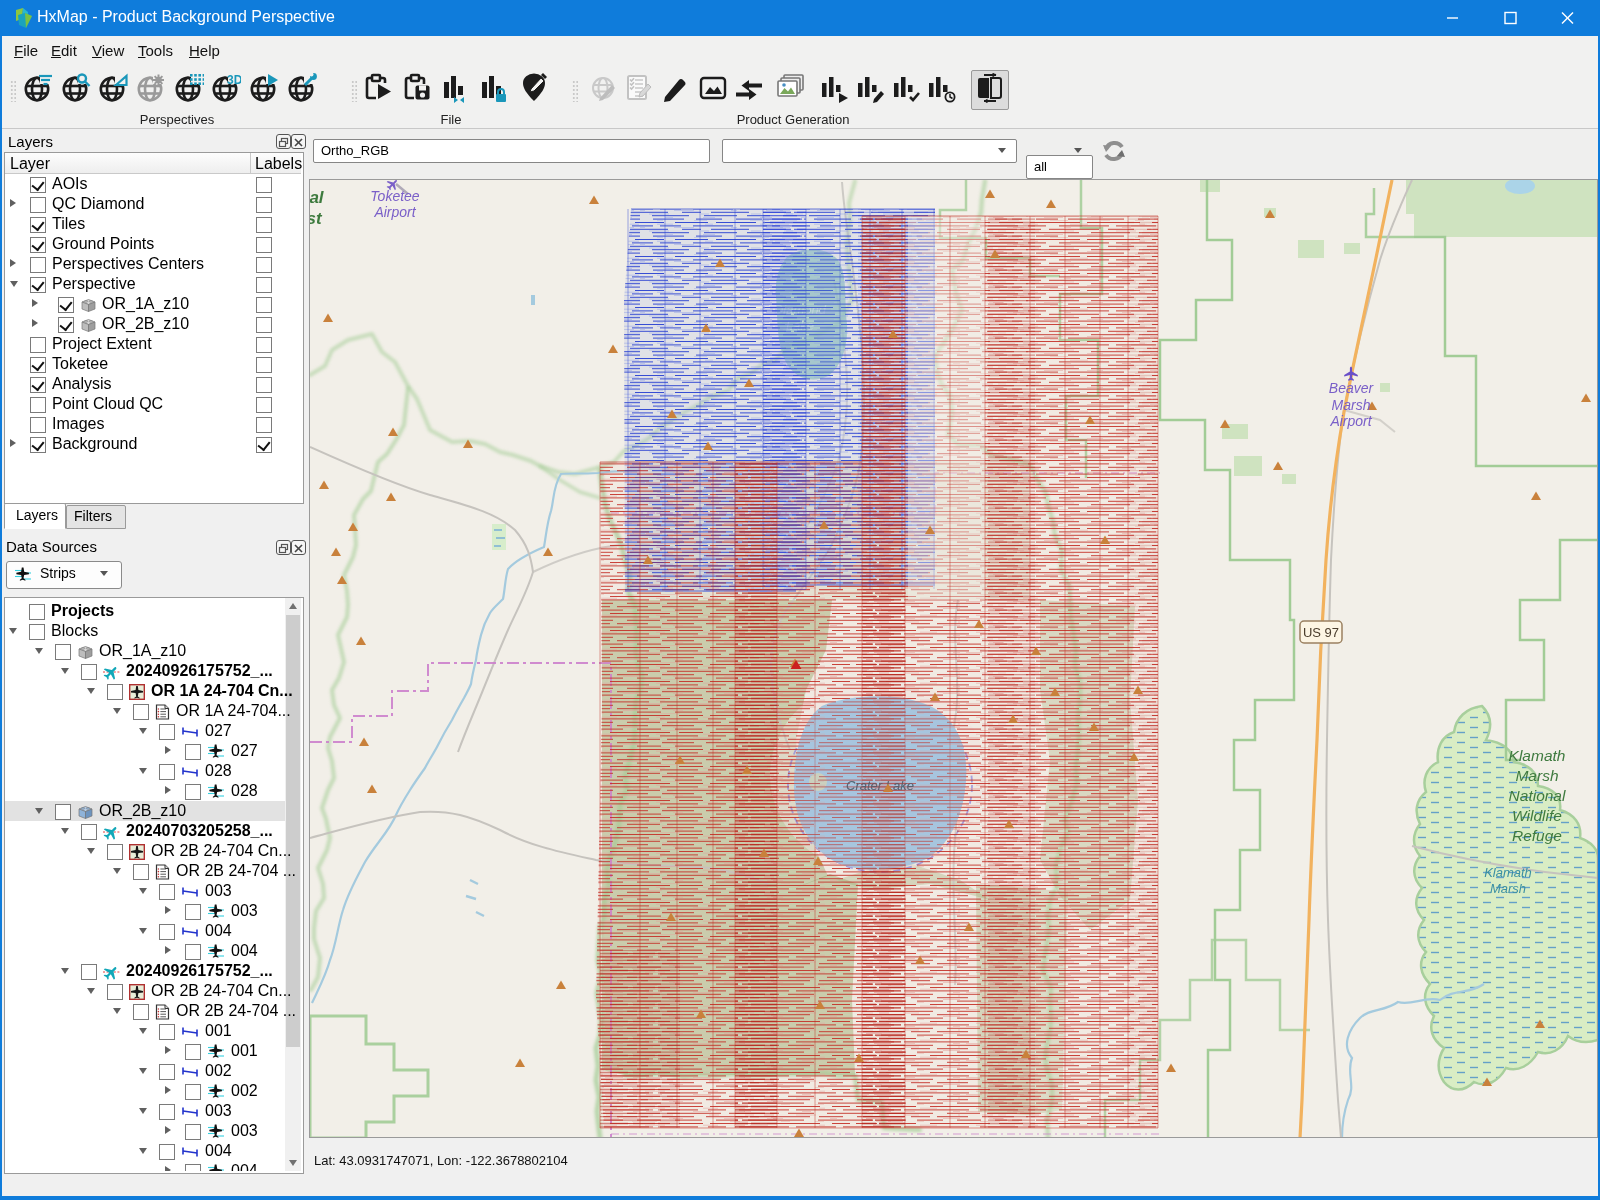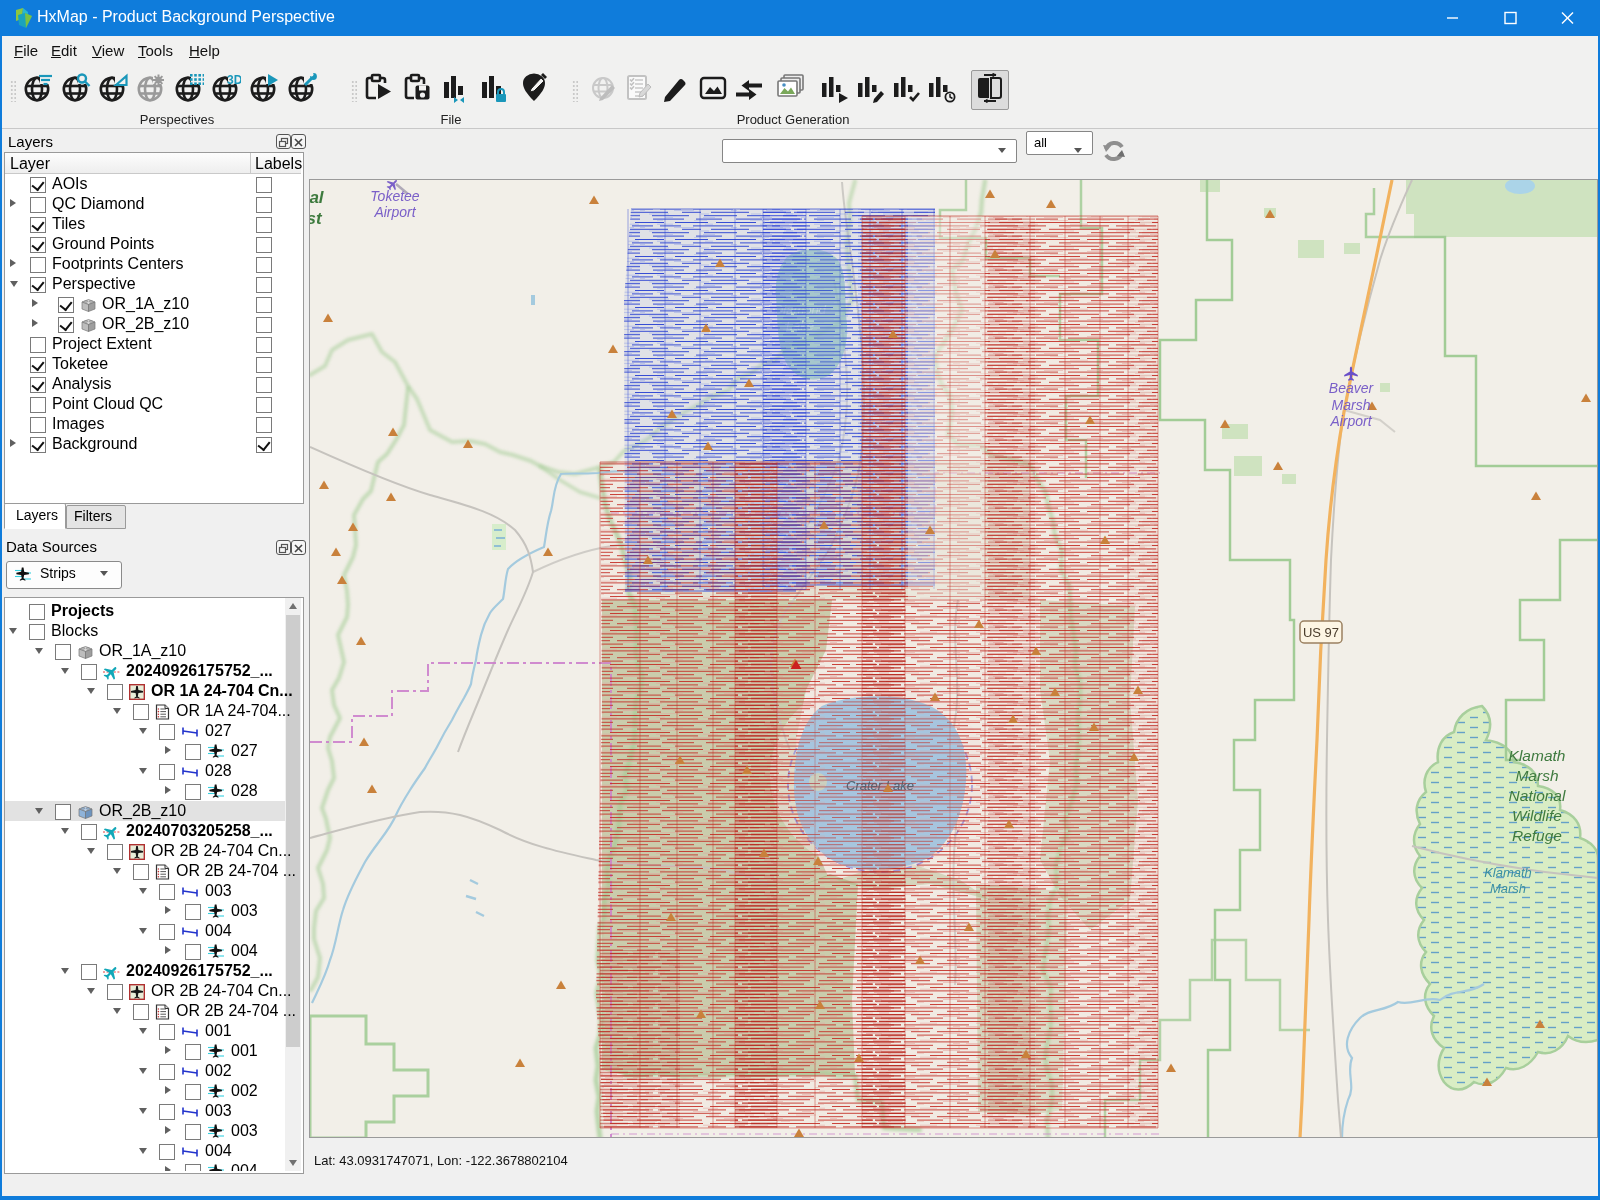--- a/index.html
+++ b/index.html
@@ -303,23 +303,26 @@
       <g transform="translate(2,2)">
         <path d="M3 3 h9 v20 h-9 a2 2 0 0 1 -2 -2 v-16 a2 2 0 0 1 2 -2 z" fill="#1c1c1c"></path>
         <path d="M14 3 h8 a2 2 0 0 1 2 2 v16 a2 2 0 0 1 -2 2 h-8 z" fill="none" stroke="#1c1c1c" stroke-width="2"></path>
         <path d="M7 0 h12 l-3 -0.5 M7 26 h12" stroke="#1c1c1c" stroke-width="2" fill="none"></path>
         <path d="M19 0 l-3.5 -2.5 v5 z M7 26 l3.5 -2.5 v5 z" fill="#1c1c1c"></path>
       </g>
     </svg>
 <div class="tlabel" style="left:791px">Product Generation</div>
 </div>
 <div id="toolbar2" class="abs">
+<div class="field" style="left:311px;top:10px;width:395px;">
+      <span style="position:absolute;left:7px;top:3px">Ortho_RGB</span>
+    </div>
 <div class="field" style="left:720px;top:10px;width:293px;"></div>
 <div class="combo-arrow" style="left:996px;top:19px"></div>
-<div class="field" style="left:1024px;top:2px;width:65px;text-align:center;">
+<div class="field" style="left:1024px;top:26px;width:65px;text-align:center;">
       <span style="position:absolute;left:7px;top:3px">all</span>
     </div>
 <div class="combo-arrow" style="left:1072px;top:19px"></div>
 <svg class="abs" style="left:1098px;top:8px" width="28" height="28" viewBox="0 0 28 28">
       <g fill="none" stroke="#8f8f8f" stroke-width="4">
         <path d="M22 10 a9 9 0 0 0 -16 2"></path>
         <path d="M6 18 a9 9 0 0 0 16 -2"></path>
       </g>
       <path d="M3 8 l8 1 -5 6 z" fill="#8f8f8f"></path>
       <path d="M25 20 l-8 -1 5 -6 z" fill="#6f6f6f"></path>
@@ -352,21 +355,21 @@
 <div class="trow" style="left:52px;top:195px">QC Diamond</div>
 <div class="cb" style="left:256px;top:197px"></div>
 <div class="cb c" style="left:30px;top:217px"></div>
 <div class="trow" style="left:52px;top:215px">Tiles</div>
 <div class="cb" style="left:256px;top:217px"></div>
 <div class="cb c" style="left:30px;top:237px"></div>
 <div class="trow" style="left:52px;top:235px">Ground Points</div>
 <div class="cb" style="left:256px;top:237px"></div>
 <div class="exp-r" style="left:10px;top:259px"></div>
 <div class="cb" style="left:30px;top:257px"></div>
-<div class="trow" style="left:52px;top:255px">Footprints Centers</div>
+<div class="trow" style="left:52px;top:255px">Perspectives Centers</div>
 <div class="cb" style="left:256px;top:257px"></div>
 <div class="exp-d" style="left:10px;top:281px"></div>
 <div class="cb c" style="left:30px;top:277px"></div>
 <div class="trow" style="left:52px;top:275px">Perspective</div>
 <div class="cb" style="left:256px;top:277px"></div>
 <div class="exp-r" style="left:32px;top:299px"></div>
 <div class="cb c" style="left:58px;top:297px"></div>
 <svg class="abs" style="left:80px;top:297px" width="17" height="16" viewBox="0 0 17 16">
     <polygon points="2,5 8.5,2.5 15,5 8.5,7.5" fill="#d8d8d8" stroke="#777" stroke-width="0.7"></polygon>
     <polygon points="2,5 8.5,7.5 8.5,14.5 2,12" fill="#bdbdbd" stroke="#777" stroke-width="0.7"></polygon>

